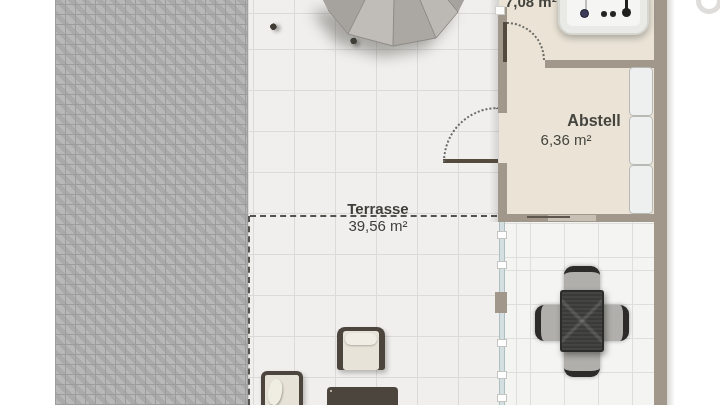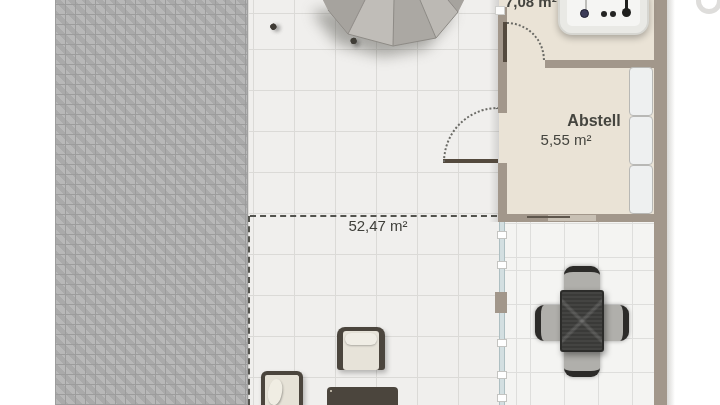--- a/index.html
+++ b/index.html
@@ -216,18 +216,19 @@
   <div class="appliance z7"></div>
   <div class="pipe-gray z8"></div>
   <div class="pipe-black z8"></div>
   <div class="knob knob-blue z8"></div>
   <div class="knob knob-s1 z8"></div>
   <div class="knob knob-s2 z8"></div>
   <div class="knob knob-big z8"></div>
 
   <div class="corner-ring z2"></div>
 
-  <div class="lbl terrasse-area z8">52,47 m²</div>
+  <div class="lbl terrasse-name z8">Terrasse</div>
+  <div class="lbl terrasse-area z8">39,56 m²</div>
   <div class="lbl room-name abstell-name z8">Abstell</div>
-  <div class="lbl room-area abstell-area z8">5,55 m²</div>
+  <div class="lbl room-area abstell-area z8">6,36 m²</div>
   <div class="lbl utility-area z8">7,08 m²</div>
 
 </div>
 
 </body></html>

